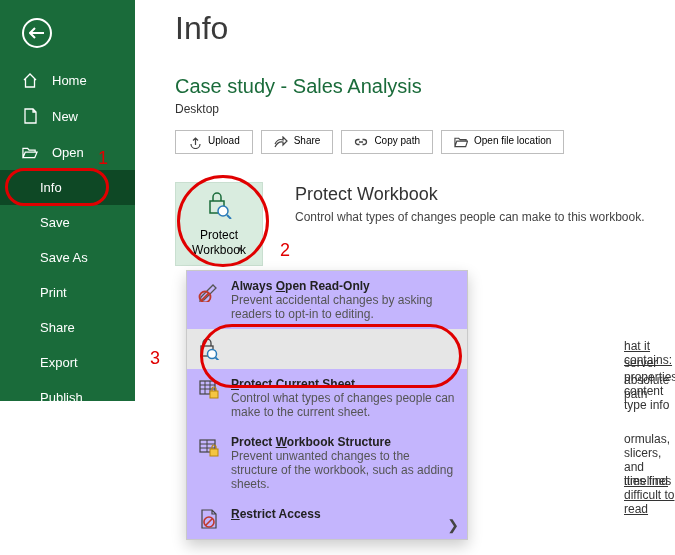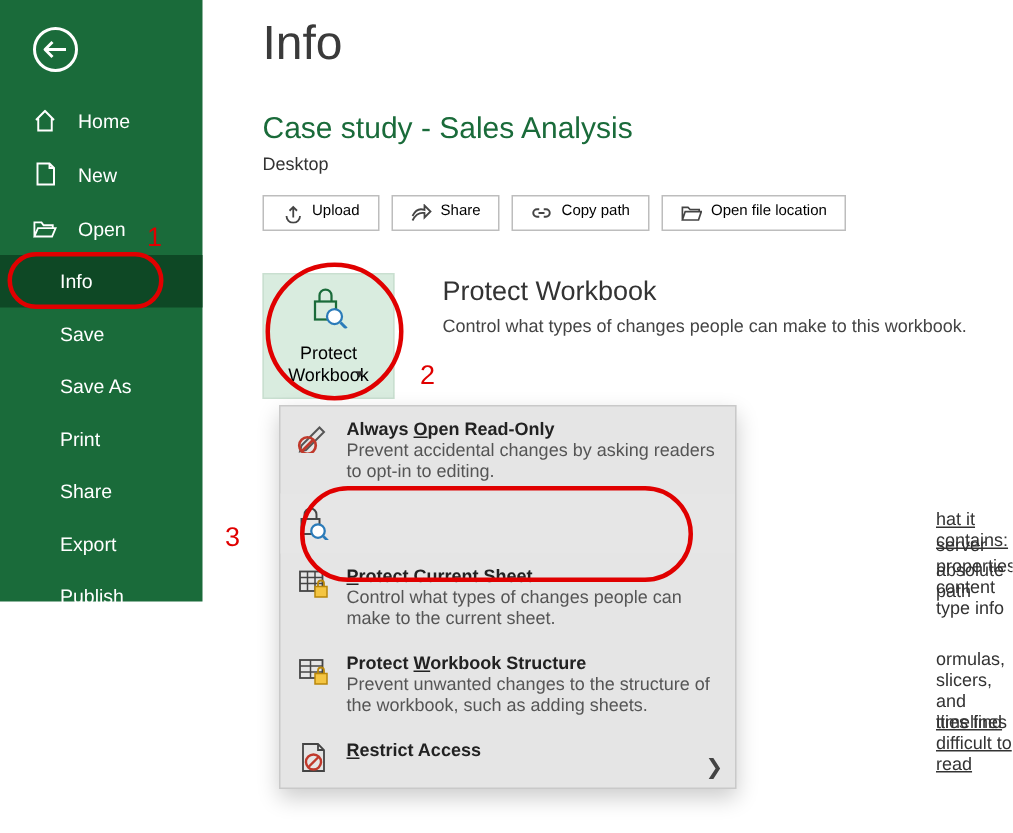--- a/index.html
+++ b/index.html
@@ -24,21 +24,21 @@
     .ai { width: 14px; height: 14px; display: inline-flex; align-items: center; justify-content: center; }
     
     .protect-row { margin-top: 28px; position: relative; }
     .protect-btn { width: 88px; height: 84px; background: #d9ecdf; border: 1px solid #c9dfd0; display: flex; flex-direction: column; align-items: center; justify-content: center; gap: 6px; font-size: 12px; cursor: pointer; position: absolute; left: 0; top: 0; }
     .protect-btn .label { text-align: center; line-height: 1.2; }
     .protect-btn .chev { position: absolute; bottom: 10px; right: 20px; font-size: 9px; color: #333; }
     
     .section-title { font-size: 18px; color: #333; position: absolute; left: 120px; top: 2px; }
     .section-desc { font-size: 12px; color: #444; position: absolute; left: 120px; top: 28px; }
     
-    .dropdown { position: absolute; left: 186px; top: 270px; width: 305px; background: #e5e5e5; border: 1px solid #c9c9c9; box-shadow: 0 6px 14px rgba(0,0,0,.2); z-index: 10; }
+    .dropdown { position: absolute; left: 186px; top: 270px; width: 282px; background: #c4b5fd; border: 1px solid #c9c9c9; box-shadow: 0 6px 14px rgba(0,0,0,.2); z-index: 10; }
     .dd-item { display: flex; gap: 10px; padding: 8px 10px; font-size: 12px; border-bottom: 0; cursor: pointer; }
     .dd-item.selected { background: #e6e6e6; }
     .dd-icon { width: 24px; height: 24px; flex-shrink: 0; display: flex; align-items: center; justify-content: center; }
     .dd-item b { display: block; color: #222; }
     .dd-item .sub { color: #555; }
     .dd-arrow { position: absolute; right: 8px; bottom: 6px; font-size: 14px; color: #444; }
     
     .behind-text { position: absolute; font-size: 12px; color: #333; left: 624px; z-index: 1; }
     
     .annot { position: absolute; border: 3px solid #e00000; border-radius: 999px; z-index: 20; pointer-events: none; }

